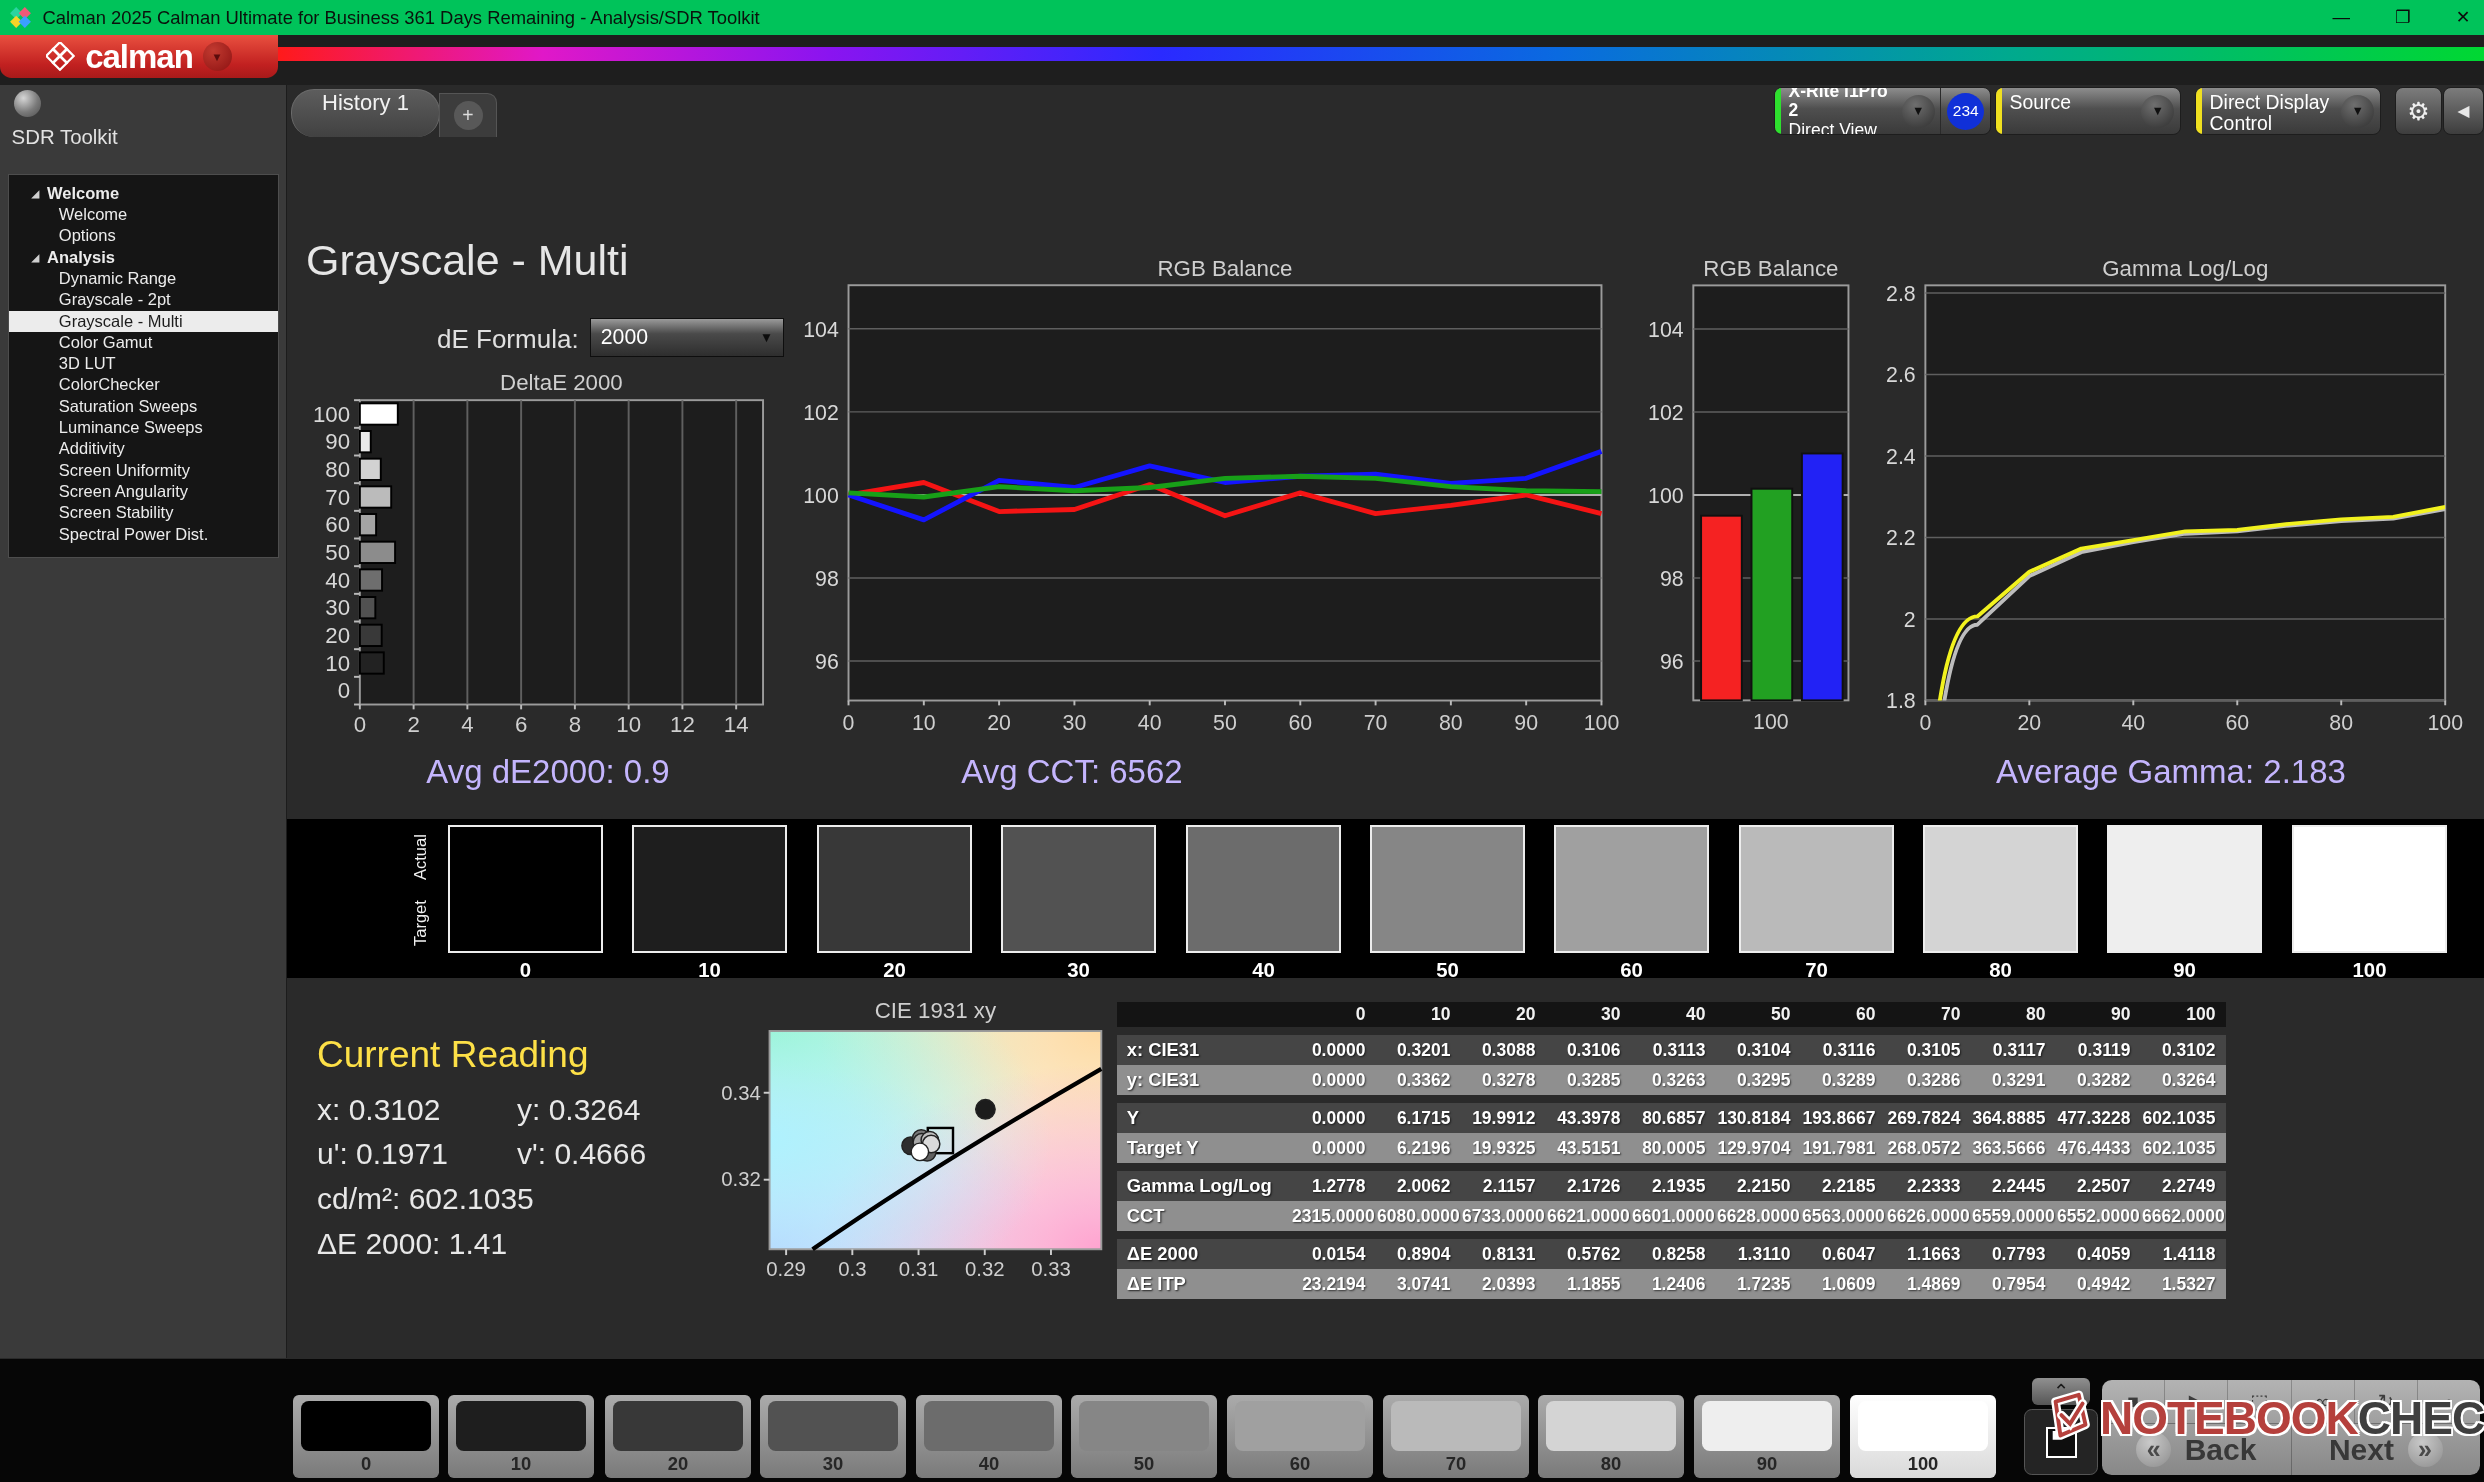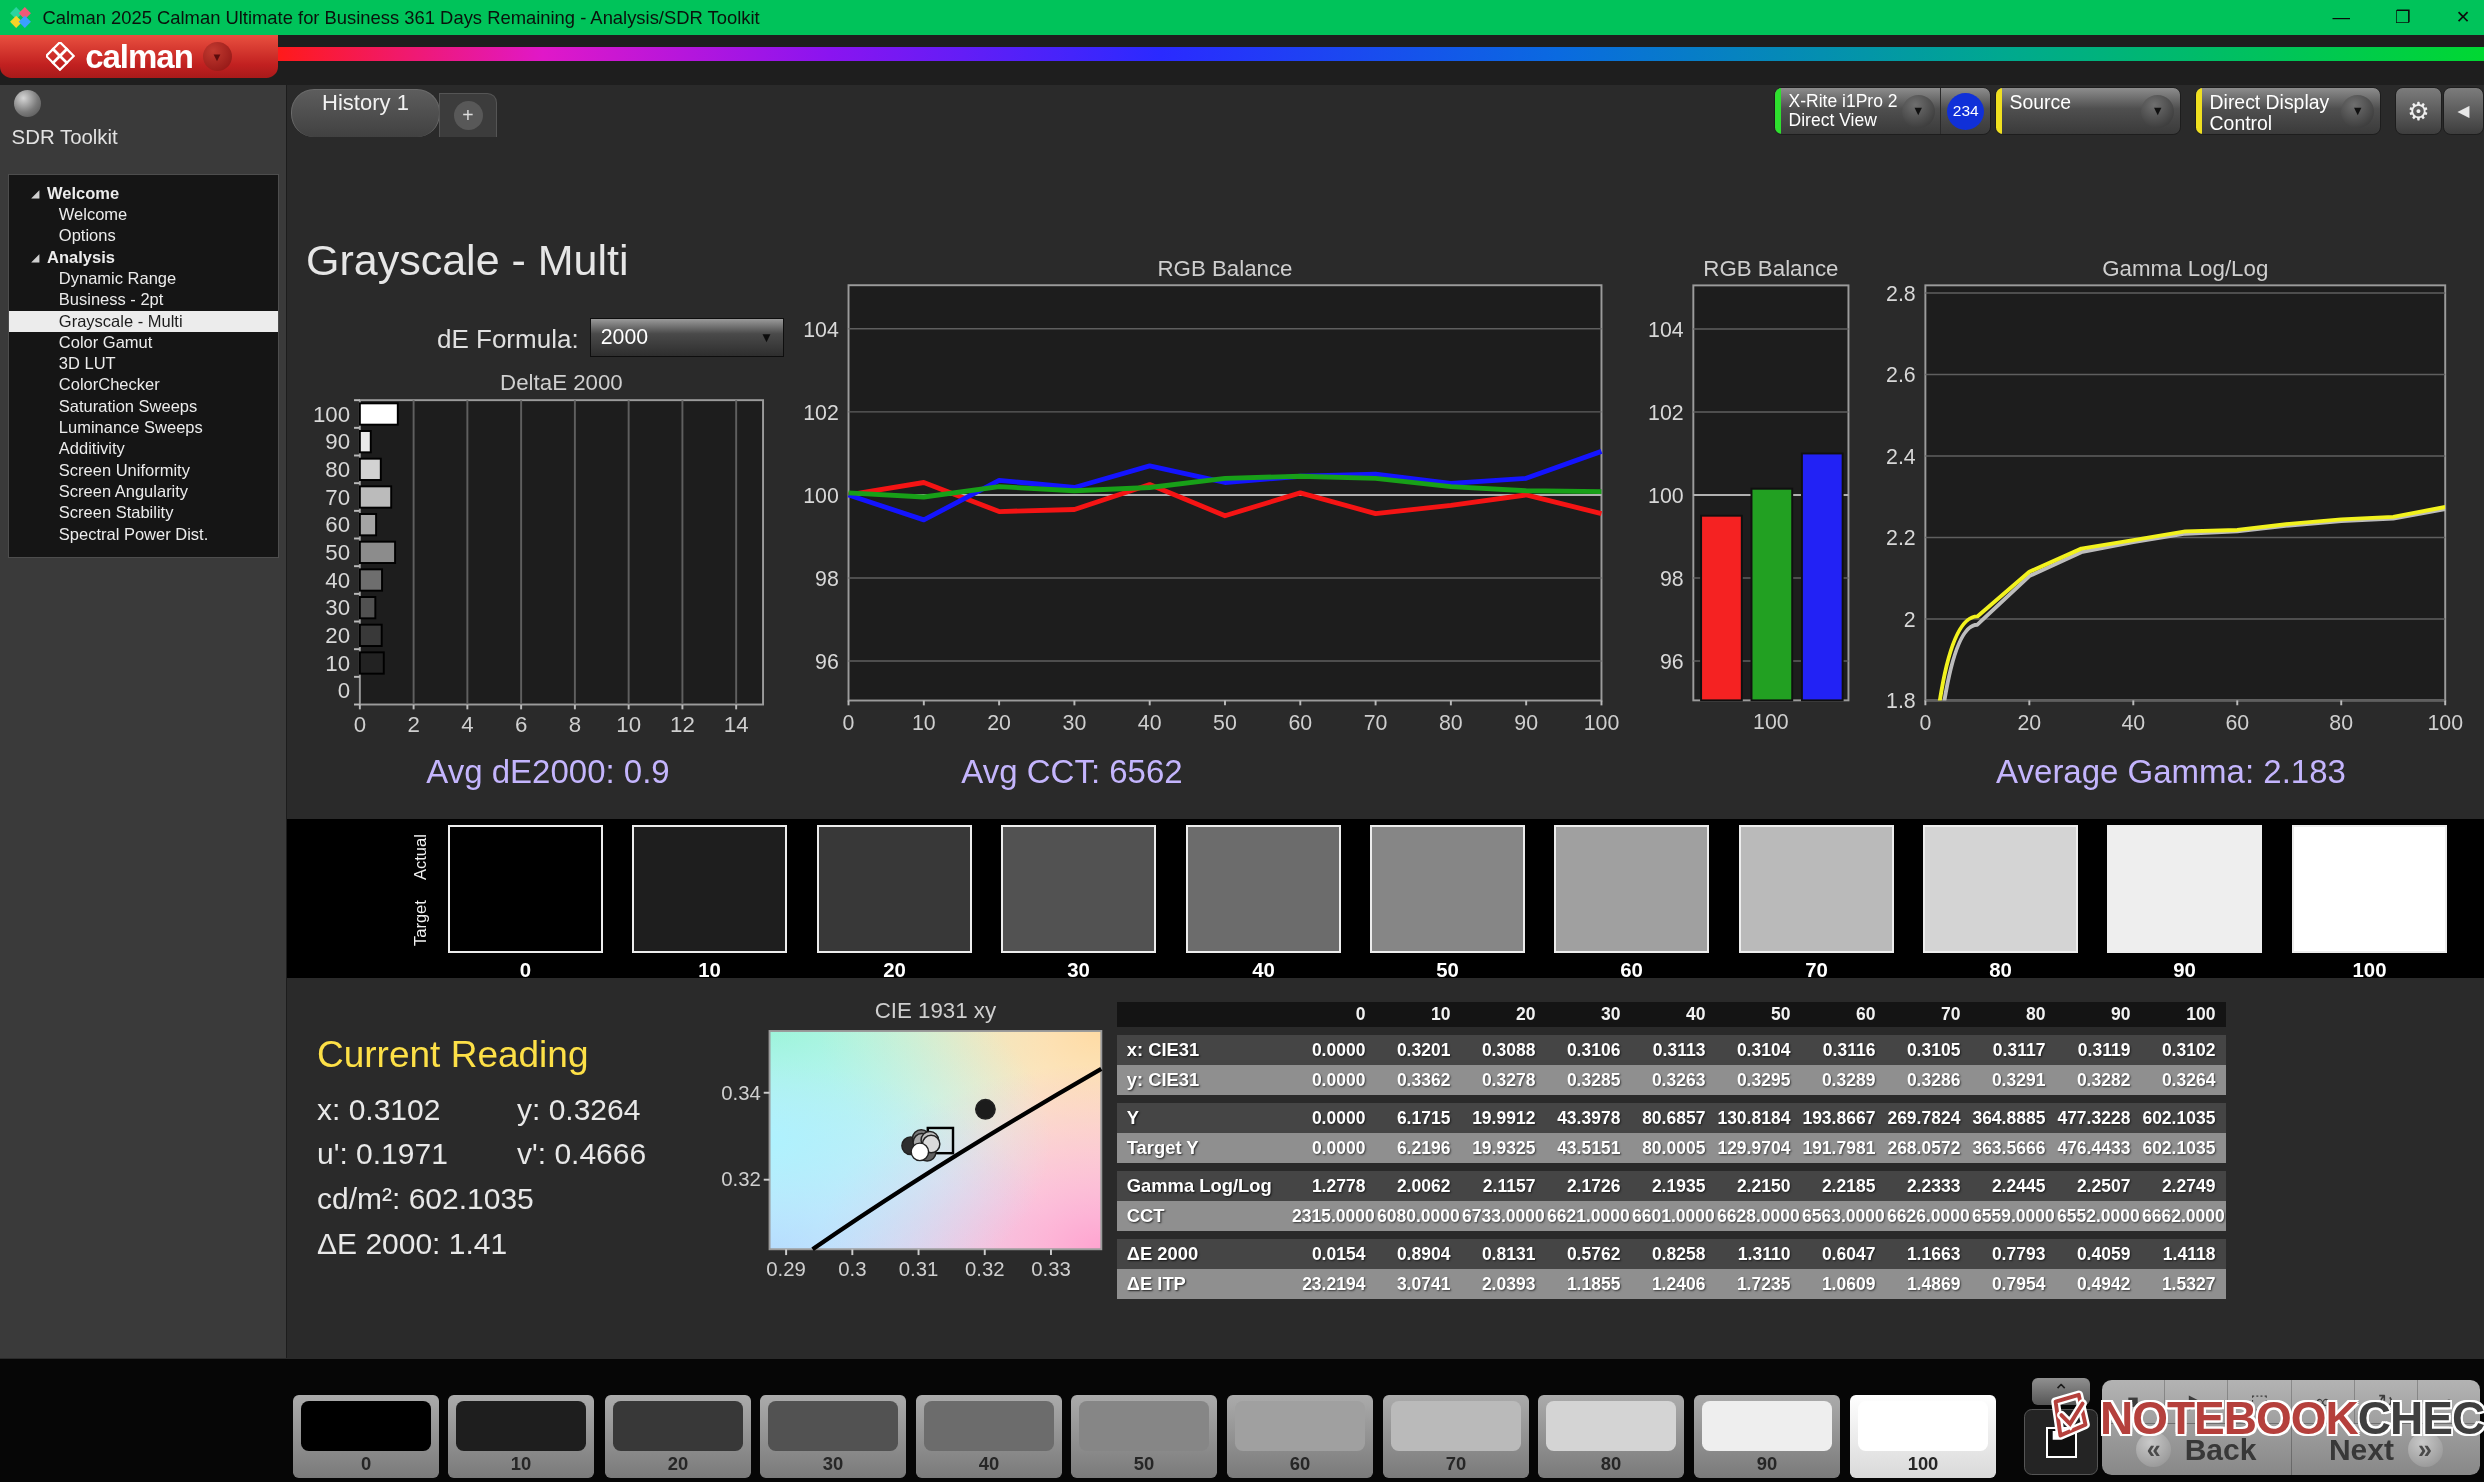--- a/index.html
+++ b/index.html
@@ -33,21 +33,21 @@
   .tab-add{left:439px;top:93px;width:56px;height:43px;border-radius:0 9.7px 0 0;background:#3c3c3c;border:1px solid #555;
         border-bottom:none;display:flex;align-items:center;justify-content:center;}
   .tab-add .plus{width:29px;height:29px;border-radius:50%;background:#585858;color:#ddd;font-size:19.4px;
         display:flex;align-items:center;justify-content:center;}
 
   
   .widget{top:87px;height:46px;border-radius:7.8px;background:linear-gradient(180deg,#8d8d8d,#4f4f4f 45%,#3a3a3a);
         border:1px solid #1d1d1d;display:flex;align-items:center;overflow:hidden;color:#fff;}
   .wstripe{width:5.8px;height:100%;}
   .wtext{flex:1;padding-left:7.8px;line-height:1.1;}
-  .wtext .l1{font-size:17.5px;} .wtext .l2{font-size:17.5px;}
+  .wtext .l1{font-size:17.5px;font-weight:bold;} .wtext .l2{font-size:17.5px;}
   .wtext.single{font-size:19.4px;align-self:flex-start;padding-top:3.9px;}
   .warrow{width:33px;height:33px;border-radius:50%;background:radial-gradient(circle at 40% 30%,#6f6f6f,#2f2f2f);
         color:#101010;font-size:12.6px;display:flex;align-items:center;justify-content:center;margin-right:5.8px;flex:none;}
   .wdivider{width:1px;height:100%;background:#2a2a2a;}
   .badge{width:37px;height:37px;border-radius:50%;background:#1030d8;color:#fff;font-size:15.5px;
         display:flex;align-items:center;justify-content:center;margin:0 5.8px;flex:none;}
   .meter-widget{left:1774px;width:215px;}
   .source-widget{left:1995px;width:184px;}
   .ddc-widget{left:2195px;width:184px;}
   .sq-btn{top:87px;height:46px;border-radius:7.8px;background:linear-gradient(180deg,#7c7c7c,#3d3d3d);
@@ -210,21 +210,21 @@
 
   <div class="abs sidebar">
     <div class="record-btn"></div>
     <div class="sdr-title">SDR Toolkit</div>
     <div class="tree">
         <div class="tree-row group"><span class="tri">◢</span>Welcome</div>
         <div class="tree-row child">Welcome</div>
         <div class="tree-row child">Options</div>
         <div class="tree-row group"><span class="tri">◢</span>Analysis</div>
         <div class="tree-row child">Dynamic Range</div>
-        <div class="tree-row child">Business - 2pt</div>
+        <div class="tree-row child">Grayscale - 2pt</div>
         <div class="tree-row child selected">Grayscale - Multi</div>
         <div class="tree-row child">Color Gamut</div>
         <div class="tree-row child">3D LUT</div>
         <div class="tree-row child">ColorChecker</div>
         <div class="tree-row child">Saturation Sweeps</div>
         <div class="tree-row child">Luminance Sweeps</div>
         <div class="tree-row child">Additivity</div>
         <div class="tree-row child">Screen Uniformity</div>
         <div class="tree-row child">Screen Angularity</div>
         <div class="tree-row child">Screen Stability</div>

